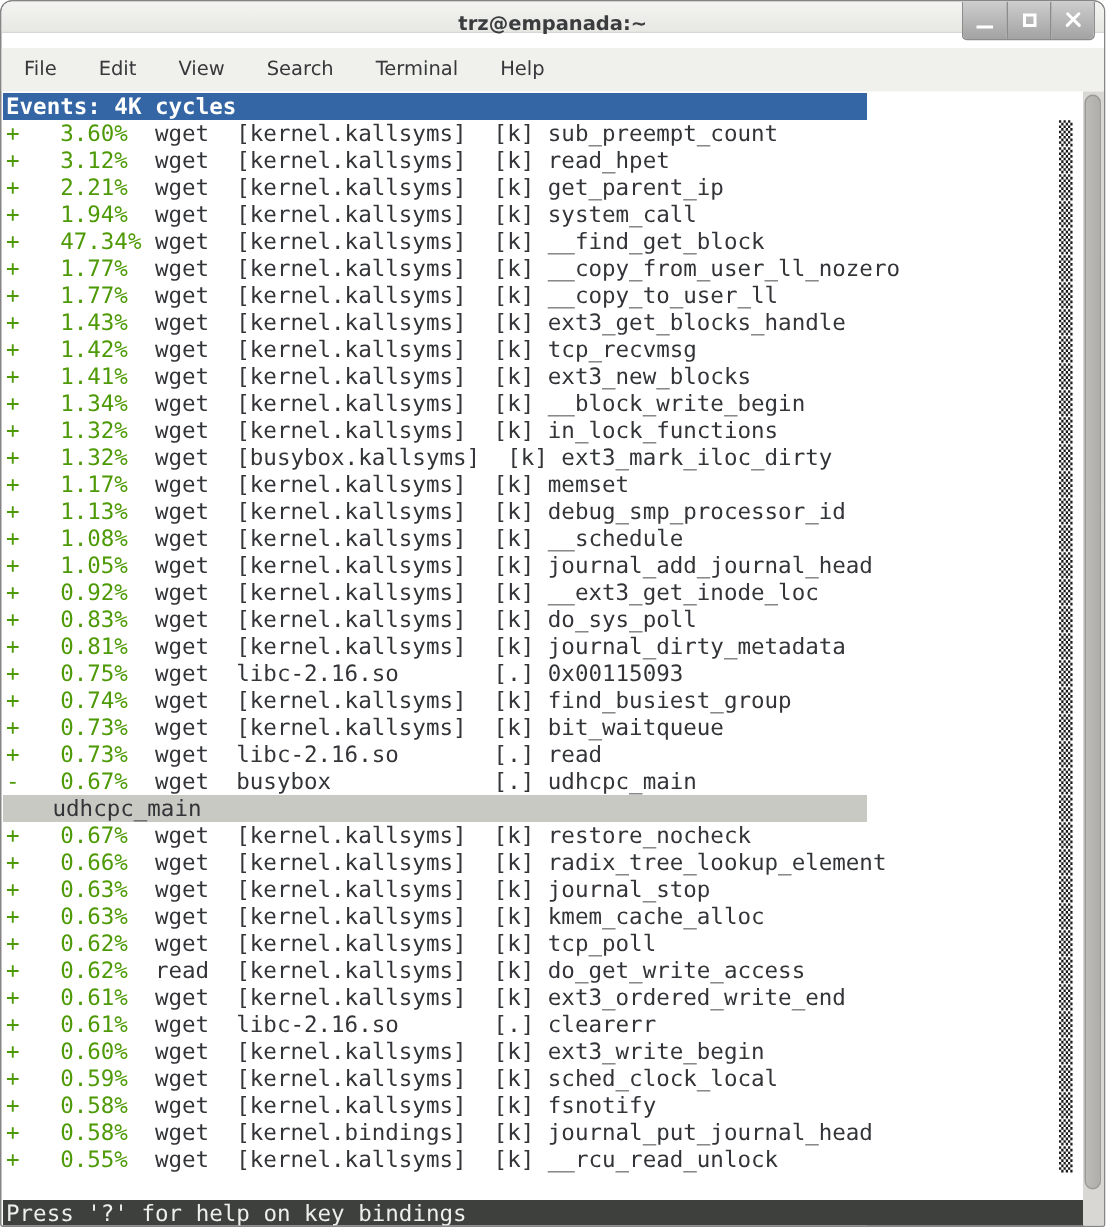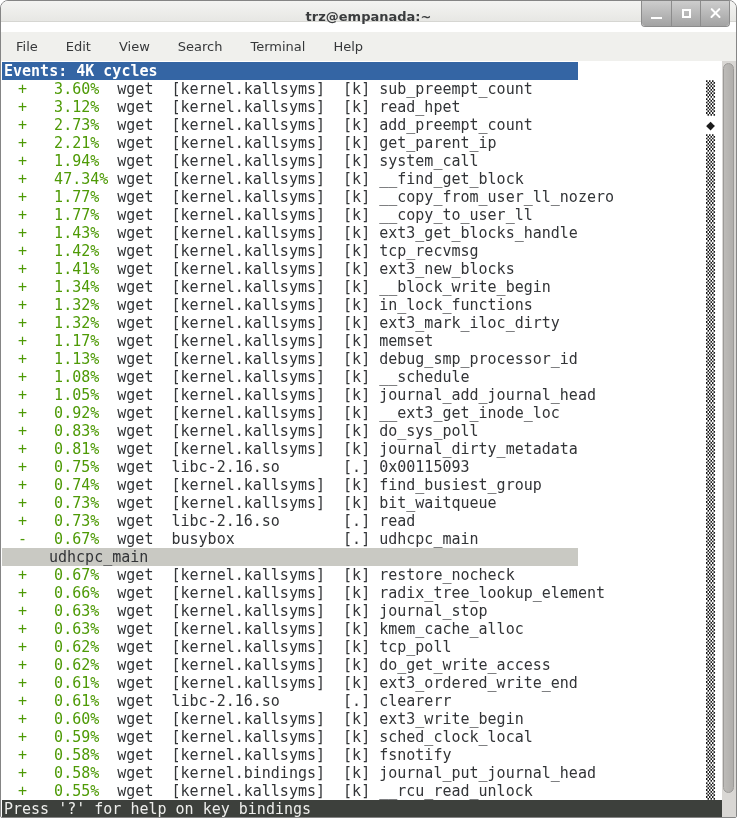--- a/index.html
+++ b/index.html
@@ -51,21 +51,21 @@
   .term {
     position:absolute; left:1px; top:60px; width:576px; height:758px;
     background:#ffffff; padding-top:1px;
     font-family:"DejaVu Sans Mono","Liberation Mono",monospace;
     font-size:15px; line-height:18px; color:#323437;
   }
   .hdr {
     height:18px; background:#3465a4; color:#ffffff; font-weight:bold;
     padding-left:2px; white-space:pre;
   }
-  .row { position:relative; height:18px; white-space:pre; padding-left:16px; }
+  .row { position:relative; height:18px; white-space:pre; padding-left:2px; }
   .row.hl { background:#c9c9c3; }
   .mk  { display:inline-block; width:4ch; color:#4e9a06; vertical-align:top; }
   .pct { display:inline-block; width:5ch; color:#4e9a06; text-align:right; vertical-align:top; }
   .rest { white-space:pre; }
   .childtext { padding-left:31px; display:inline-block; }
   .ind { position:absolute; left:704px; top:0; color:#1a1a1a; background:#ffffff; }
   .row.hl .ind { background:#ffffff; }
   .status {
     position:absolute; left:0; bottom:1px; width:721px; height:18px;
     background:#3d403c; color:#eeeeec; padding-left:2px; white-space:pre;
@@ -110,51 +110,50 @@
     <span class="menu-item">Search</span>
     <span class="menu-item">Terminal</span>
     <span class="menu-item">Help</span>
   </div>
 
   <div class="term">
     <div class="hdr">Events: 4K cycles</div>
     <div id="rows">
         <div class="row"><span class="mk">+</span><span class="pct">3.60%</span><span class="rest">  wget  [kernel.kallsyms]  [k] sub_preempt_count</span><span class="ind">▒</span></div>
         <div class="row"><span class="mk">+</span><span class="pct">3.12%</span><span class="rest">  wget  [kernel.kallsyms]  [k] read_hpet</span><span class="ind">▒</span></div>
-        <div class="row"><span class="mk">+</span><span class="pct">2.73%</span><span class="rest">  wget  [kernel.kallsyms]  [k] add_preempt_count</span><span class="ind">◆</span></div>
         <div class="row"><span class="mk">+</span><span class="pct">2.21%</span><span class="rest">  wget  [kernel.kallsyms]  [k] get_parent_ip</span><span class="ind">▒</span></div>
         <div class="row"><span class="mk">+</span><span class="pct">1.94%</span><span class="rest">  wget  [kernel.kallsyms]  [k] system_call</span><span class="ind">▒</span></div>
         <div class="row"><span class="mk">+</span><span class="pct">47.34%</span><span class="rest">  wget  [kernel.kallsyms]  [k] __find_get_block</span><span class="ind">▒</span></div>
         <div class="row"><span class="mk">+</span><span class="pct">1.77%</span><span class="rest">  wget  [kernel.kallsyms]  [k] __copy_from_user_ll_nozero</span><span class="ind">▒</span></div>
         <div class="row"><span class="mk">+</span><span class="pct">1.77%</span><span class="rest">  wget  [kernel.kallsyms]  [k] __copy_to_user_ll</span><span class="ind">▒</span></div>
         <div class="row"><span class="mk">+</span><span class="pct">1.43%</span><span class="rest">  wget  [kernel.kallsyms]  [k] ext3_get_blocks_handle</span><span class="ind">▒</span></div>
         <div class="row"><span class="mk">+</span><span class="pct">1.42%</span><span class="rest">  wget  [kernel.kallsyms]  [k] tcp_recvmsg</span><span class="ind">▒</span></div>
         <div class="row"><span class="mk">+</span><span class="pct">1.41%</span><span class="rest">  wget  [kernel.kallsyms]  [k] ext3_new_blocks</span><span class="ind">▒</span></div>
         <div class="row"><span class="mk">+</span><span class="pct">1.34%</span><span class="rest">  wget  [kernel.kallsyms]  [k] __block_write_begin</span><span class="ind">▒</span></div>
         <div class="row"><span class="mk">+</span><span class="pct">1.32%</span><span class="rest">  wget  [kernel.kallsyms]  [k] in_lock_functions</span><span class="ind">▒</span></div>
-        <div class="row"><span class="mk">+</span><span class="pct">1.32%</span><span class="rest">  wget  [kernel.kallsyms]  [k] ext3_mark_iloc_dirty</span><span class="ind">▒</span></div>
+        <div class="row"><span class="mk">+</span><span class="pct">1.32%</span><span class="rest">  wget  [busybox.kallsyms]  [k] ext3_mark_iloc_dirty</span><span class="ind">▒</span></div>
         <div class="row"><span class="mk">+</span><span class="pct">1.17%</span><span class="rest">  wget  [kernel.kallsyms]  [k] memset</span><span class="ind">▒</span></div>
         <div class="row"><span class="mk">+</span><span class="pct">1.13%</span><span class="rest">  wget  [kernel.kallsyms]  [k] debug_smp_processor_id</span><span class="ind">▒</span></div>
         <div class="row"><span class="mk">+</span><span class="pct">1.08%</span><span class="rest">  wget  [kernel.kallsyms]  [k] __schedule</span><span class="ind">▒</span></div>
         <div class="row"><span class="mk">+</span><span class="pct">1.05%</span><span class="rest">  wget  [kernel.kallsyms]  [k] journal_add_journal_head</span><span class="ind">▒</span></div>
         <div class="row"><span class="mk">+</span><span class="pct">0.92%</span><span class="rest">  wget  [kernel.kallsyms]  [k] __ext3_get_inode_loc</span><span class="ind">▒</span></div>
         <div class="row"><span class="mk">+</span><span class="pct">0.83%</span><span class="rest">  wget  [kernel.kallsyms]  [k] do_sys_poll</span><span class="ind">▒</span></div>
         <div class="row"><span class="mk">+</span><span class="pct">0.81%</span><span class="rest">  wget  [kernel.kallsyms]  [k] journal_dirty_metadata</span><span class="ind">▒</span></div>
         <div class="row"><span class="mk">+</span><span class="pct">0.75%</span><span class="rest">  wget  libc-2.16.so       [.] 0x00115093</span><span class="ind">▒</span></div>
         <div class="row"><span class="mk">+</span><span class="pct">0.74%</span><span class="rest">  wget  [kernel.kallsyms]  [k] find_busiest_group</span><span class="ind">▒</span></div>
         <div class="row"><span class="mk">+</span><span class="pct">0.73%</span><span class="rest">  wget  [kernel.kallsyms]  [k] bit_waitqueue</span><span class="ind">▒</span></div>
         <div class="row"><span class="mk">+</span><span class="pct">0.73%</span><span class="rest">  wget  libc-2.16.so       [.] read</span><span class="ind">▒</span></div>
         <div class="row"><span class="mk">-</span><span class="pct">0.67%</span><span class="rest">  wget  busybox            [.] udhcpc_main</span><span class="ind">▒</span></div>
         <div class="row hl"><span class="childtext">udhcpc_main</span><span class="ind">▒</span></div>
         <div class="row"><span class="mk">+</span><span class="pct">0.67%</span><span class="rest">  wget  [kernel.kallsyms]  [k] restore_nocheck</span><span class="ind">▒</span></div>
         <div class="row"><span class="mk">+</span><span class="pct">0.66%</span><span class="rest">  wget  [kernel.kallsyms]  [k] radix_tree_lookup_element</span><span class="ind">▒</span></div>
         <div class="row"><span class="mk">+</span><span class="pct">0.63%</span><span class="rest">  wget  [kernel.kallsyms]  [k] journal_stop</span><span class="ind">▒</span></div>
         <div class="row"><span class="mk">+</span><span class="pct">0.63%</span><span class="rest">  wget  [kernel.kallsyms]  [k] kmem_cache_alloc</span><span class="ind">▒</span></div>
         <div class="row"><span class="mk">+</span><span class="pct">0.62%</span><span class="rest">  wget  [kernel.kallsyms]  [k] tcp_poll</span><span class="ind">▒</span></div>
-        <div class="row"><span class="mk">+</span><span class="pct">0.62%</span><span class="rest">  wget  [kernel.kallsyms]  [k] do_get_write_access</span><span class="ind">▒</span></div>
+        <div class="row"><span class="mk">+</span><span class="pct">0.62%</span><span class="rest">  read  [kernel.kallsyms]  [k] do_get_write_access</span><span class="ind">▒</span></div>
         <div class="row"><span class="mk">+</span><span class="pct">0.61%</span><span class="rest">  wget  [kernel.kallsyms]  [k] ext3_ordered_write_end</span><span class="ind">▒</span></div>
         <div class="row"><span class="mk">+</span><span class="pct">0.61%</span><span class="rest">  wget  libc-2.16.so       [.] clearerr</span><span class="ind">▒</span></div>
         <div class="row"><span class="mk">+</span><span class="pct">0.60%</span><span class="rest">  wget  [kernel.kallsyms]  [k] ext3_write_begin</span><span class="ind">▒</span></div>
         <div class="row"><span class="mk">+</span><span class="pct">0.59%</span><span class="rest">  wget  [kernel.kallsyms]  [k] sched_clock_local</span><span class="ind">▒</span></div>
         <div class="row"><span class="mk">+</span><span class="pct">0.58%</span><span class="rest">  wget  [kernel.kallsyms]  [k] fsnotify</span><span class="ind">▒</span></div>
         <div class="row"><span class="mk">+</span><span class="pct">0.58%</span><span class="rest">  wget  [kernel.bindings]  [k] journal_put_journal_head</span><span class="ind">▒</span></div>
         <div class="row"><span class="mk">+</span><span class="pct">0.55%</span><span class="rest">  wget  [kernel.kallsyms]  [k] __rcu_read_unlock</span><span class="ind">▒</span></div>
       </div>
     <div class="status">Press '?' for help on key bindings</div>
   </div>

